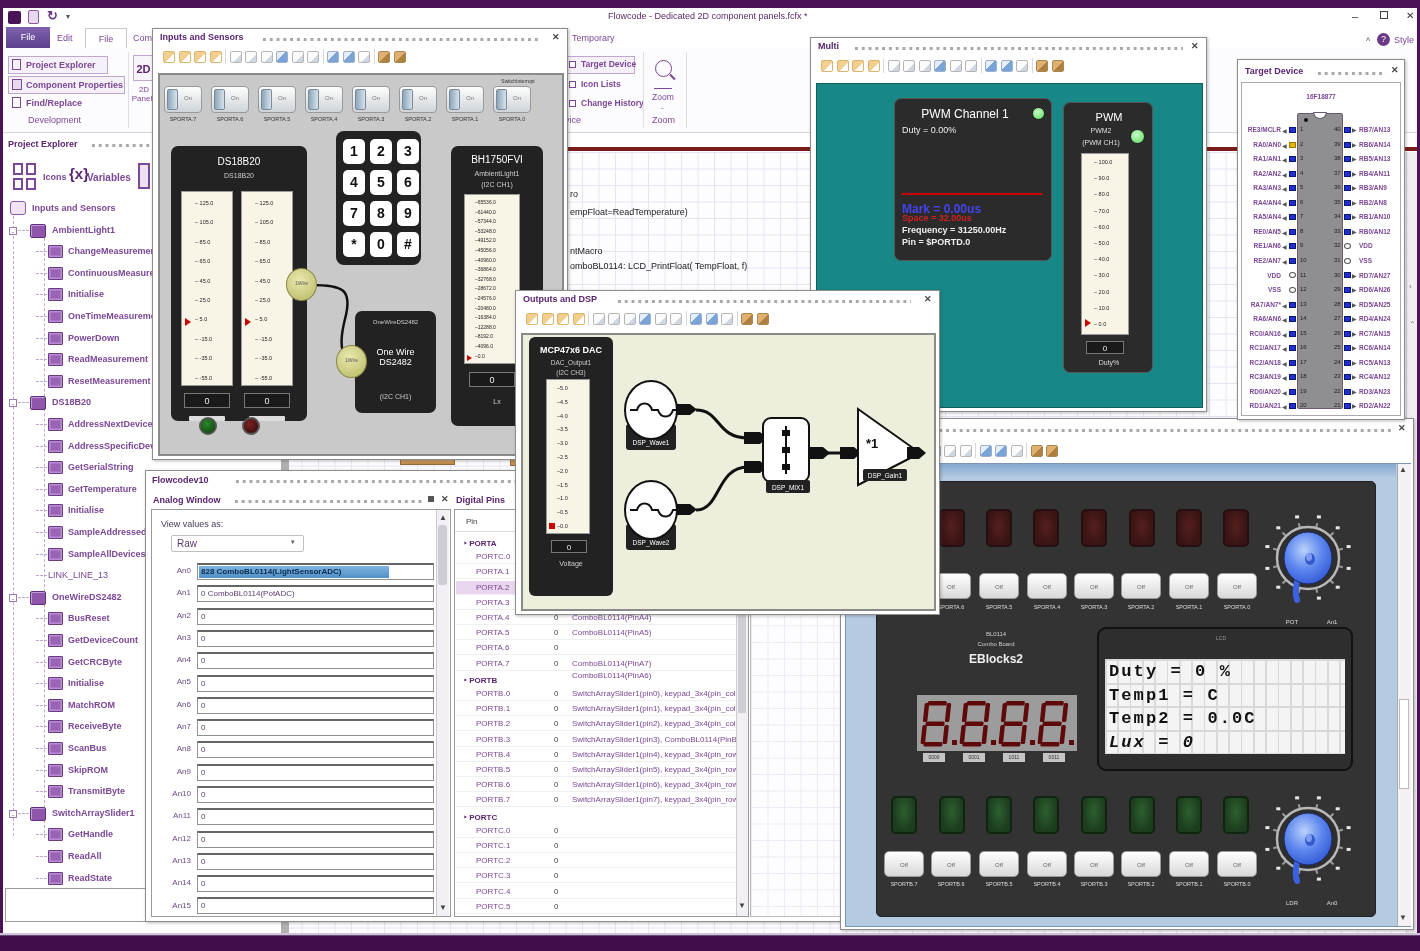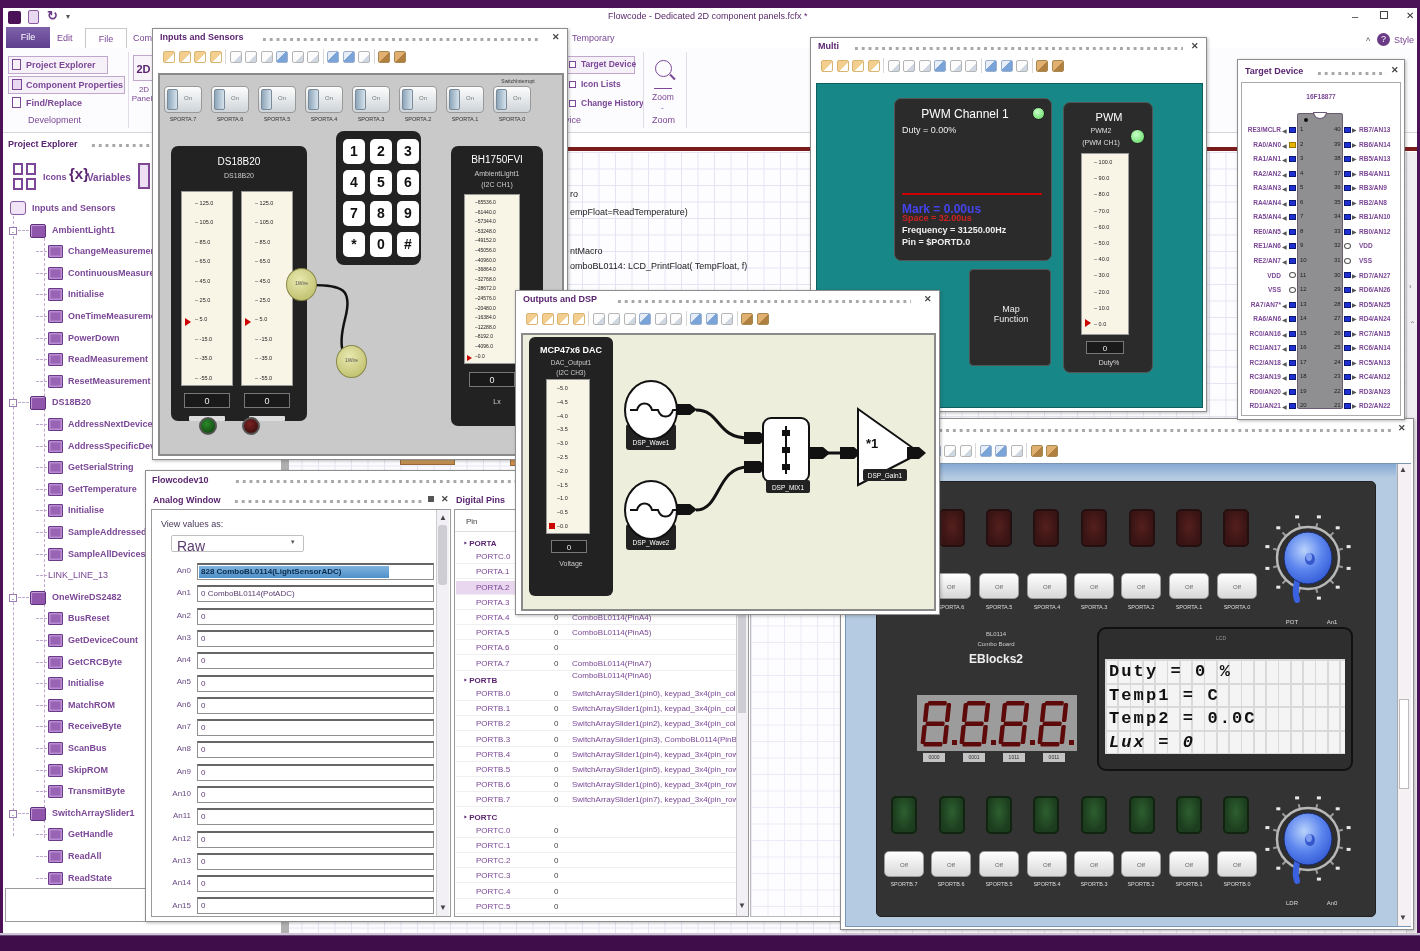--- a/index.html
+++ b/index.html
@@ -215,21 +215,21 @@
 <div class="wt" style="left:6px;top:4px;">Flowcodev10</div>
 <div class="dots" style="left:88px;top:8px;width:605px;"></div>
 <div class="abs" style="left:5px;top:22px;width:300px;height:424px;">
 <div class="wt" style="left:2px;top:2px;">Analog Window</div>
 <div class="dots" style="left:82px;top:6px;width:190px;"></div>
 <div class="abs" style="left:277px;top:3px;width:6px;height:6px;background:#555;"></div>
 <div class="wx" style="left:290px;top:1px;">✕</div>
 <div class="abs" style="left:0;top:16px;width:300px;height:408px;background:#fff;border:1px solid #9a9a9a;"></div>
 <div class="abs" style="left:10px;top:26px;font-size:9px;color:#4a3a5a;">View values as:</div>
 <div class="abs" style="left:20px;top:42px;width:133px;height:17px;background:#fff;border:1px solid #c0c0c0;border-radius:2px;"></div>
-<div class="abs" style="left:26px;top:45px;font-size:14px;color:#5a3a70;">Raw</div>
+<div class="abs" style="left:26px;top:45px;font-size:10px;color:#5a3a70;">Raw</div>
 <div class="abs" style="left:140px;top:45px;font-size:7px;color:#555;">▾</div>
 <div class="anlbl" style="left:10px;top:73px;">An0</div>
 <div class="anfield" style="left:46px;top:70px;width:237px;"></div>
 <div class="abs" style="left:48px;top:73px;width:190px;height:12px;background:linear-gradient(#7fb4e0,#4f90c8);"></div>
 <div class="abs" style="left:50px;top:74px;font-size:8px;color:#0a2a4a;font-weight:bold;white-space:nowrap;">828 ComboBL0114(LightSensorADC)</div>
 <div class="anlbl" style="left:10px;top:95px;">An1</div>
 <div class="anfield" style="left:46px;top:92px;width:237px;"></div>
 <div class="abs" style="left:50px;top:96px;font-size:8px;color:#5a3a70;white-space:nowrap;">0 ComboBL0114(PotADC)</div>
 <div class="anlbl" style="left:10px;top:118px;">An2</div>
 <div class="anfield" style="left:46px;top:115px;width:237px;"></div>
@@ -771,23 +771,20 @@
 <div class="dkpanel" style="left:83px;top:60px;width:158px;height:163px;border:1px solid #555;">
 <div class="abs" style="left:0;top:8px;width:140px;text-align:center;font-size:12px;color:#fff;">PWM Channel 1</div>
 <div class="abs" style="left:137px;top:8px;width:13px;height:13px;border-radius:50%;background:radial-gradient(circle at 40% 35%,#c8ffc8,#5ad65a);border:1px solid #222;"></div>
 <div class="abs" style="left:7px;top:26px;font-size:9px;color:#eee;">Duty = 0.00%</div>
 <div class="abs" style="left:7px;top:94px;width:140px;height:2px;background:#cc0000;"></div>
 <div class="abs" style="left:7px;top:103px;font-size:12px;color:#4444ee;font-weight:bold;">Mark = 0.00us</div>
 <div class="abs" style="left:7px;top:114px;font-size:9px;color:#cc2222;font-weight:bold;">Space = 32.00us</div>
 <div class="abs" style="left:7px;top:126px;font-size:9px;color:#eee;font-weight:bold;">Frequency = 31250.00Hz</div>
 <div class="abs" style="left:7px;top:138px;font-size:9px;color:#eee;font-weight:bold;">Pin = $PORTD.0</div>
 </div>
-<div class="dkpanel" style="left:158px;top:231px;width:82px;height:97px;border:1px solid #555;border-radius:4px;">
-<div class="abs" style="left:0;top:34px;width:82px;text-align:center;font-size:9px;color:#eee;">Map<br>Function</div>
-</div>
 <div class="dkpanel" style="left:252px;top:64px;width:90px;height:271px;border:1px solid #555;">
 <div class="abs" style="left:0;top:8px;width:90px;text-align:center;font-size:11px;color:#fff;">PWM</div>
 <div class="abs" style="left:0;top:24px;width:74px;text-align:center;font-size:7px;color:#ddd;">PWM2</div>
 <div class="abs" style="left:0;top:36px;width:74px;text-align:center;font-size:7px;color:#ddd;">(PWM CH1)</div>
 <div class="abs" style="left:66px;top:26px;width:15px;height:15px;border-radius:50%;background:radial-gradient(circle at 40% 35%,#c8ffc8,#5ad65a);border:1px solid #222;"></div>
 <div class="slider" style="left:17px;top:50px;width:48px;height:182px;">
 <div class="abs" style="left:12px;top:5px;font-size:5.5px;color:#222;">– 100.0</div>
 <div class="abs" style="left:12px;top:21px;font-size:5.5px;color:#222;">– 90.0</div>
 <div class="abs" style="left:12px;top:37px;font-size:5.5px;color:#222;">– 80.0</div>
 <div class="abs" style="left:12px;top:54px;font-size:5.5px;color:#222;">– 70.0</div>
@@ -905,20 +902,25 @@
 <div class="abs" style="left:7px;top:39px;width:22px;height:25px;background:#fff;border-radius:5px;color:#111;font-weight:bold;font-size:14px;text-align:center;line-height:25px;">4</div>
 <div class="abs" style="left:34px;top:39px;width:22px;height:25px;background:#fff;border-radius:5px;color:#111;font-weight:bold;font-size:14px;text-align:center;line-height:25px;">5</div>
 <div class="abs" style="left:61px;top:39px;width:22px;height:25px;background:#fff;border-radius:5px;color:#111;font-weight:bold;font-size:14px;text-align:center;line-height:25px;">6</div>
 <div class="abs" style="left:7px;top:70px;width:22px;height:25px;background:#fff;border-radius:5px;color:#111;font-weight:bold;font-size:14px;text-align:center;line-height:25px;">7</div>
 <div class="abs" style="left:34px;top:70px;width:22px;height:25px;background:#fff;border-radius:5px;color:#111;font-weight:bold;font-size:14px;text-align:center;line-height:25px;">8</div>
 <div class="abs" style="left:61px;top:70px;width:22px;height:25px;background:#fff;border-radius:5px;color:#111;font-weight:bold;font-size:14px;text-align:center;line-height:25px;">9</div>
 <div class="abs" style="left:7px;top:101px;width:22px;height:25px;background:#fff;border-radius:5px;color:#111;font-weight:bold;font-size:14px;text-align:center;line-height:25px;">*</div>
 <div class="abs" style="left:34px;top:101px;width:22px;height:25px;background:#fff;border-radius:5px;color:#111;font-weight:bold;font-size:14px;text-align:center;line-height:25px;">0</div>
 <div class="abs" style="left:61px;top:101px;width:22px;height:25px;background:#fff;border-radius:5px;color:#111;font-weight:bold;font-size:14px;text-align:center;line-height:25px;">#</div>
 </div>
+<div class="dkpanel" style="left:202px;top:282px;width:81px;height:102px;background:#222;">
+<div class="abs" style="left:0;top:8px;width:81px;text-align:center;font-size:6px;color:#ccc;">OneWireDS2482</div>
+<div class="abs" style="left:0;top:36px;width:81px;text-align:center;font-size:9px;color:#fff;">One Wire<br>DS2482</div>
+<div class="abs" style="left:0;top:82px;width:81px;text-align:center;font-size:7px;color:#ccc;">(I2C CH1)</div>
+</div>
 <div class="dkpanel" style="left:298px;top:117px;width:92px;height:280px;background:#222;">
 <div class="abs" style="left:0;top:8px;width:92px;text-align:center;font-size:10px;color:#fff;">BH1750FVI</div>
 <div class="abs" style="left:0;top:24px;width:92px;text-align:center;font-size:7px;color:#ccc;">AmbientLight1</div>
 <div class="abs" style="left:0;top:35px;width:92px;text-align:center;font-size:7px;color:#ccc;">(I2C CH1)</div>
 <div class="slider" style="left:13px;top:48px;width:56px;height:170px;">
 <div class="abs" style="left:10px;top:4px;font-size:5px;color:#222;">–65536.0</div>
 <div class="abs" style="left:10px;top:14px;font-size:5px;color:#222;">–61440.0</div>
 <div class="abs" style="left:10px;top:23px;font-size:5px;color:#222;">–57344.0</div>
 <div class="abs" style="left:10px;top:33px;font-size:5px;color:#222;">–53248.0</div>
 <div class="abs" style="left:10px;top:42px;font-size:5px;color:#222;">–49152.0</div>

